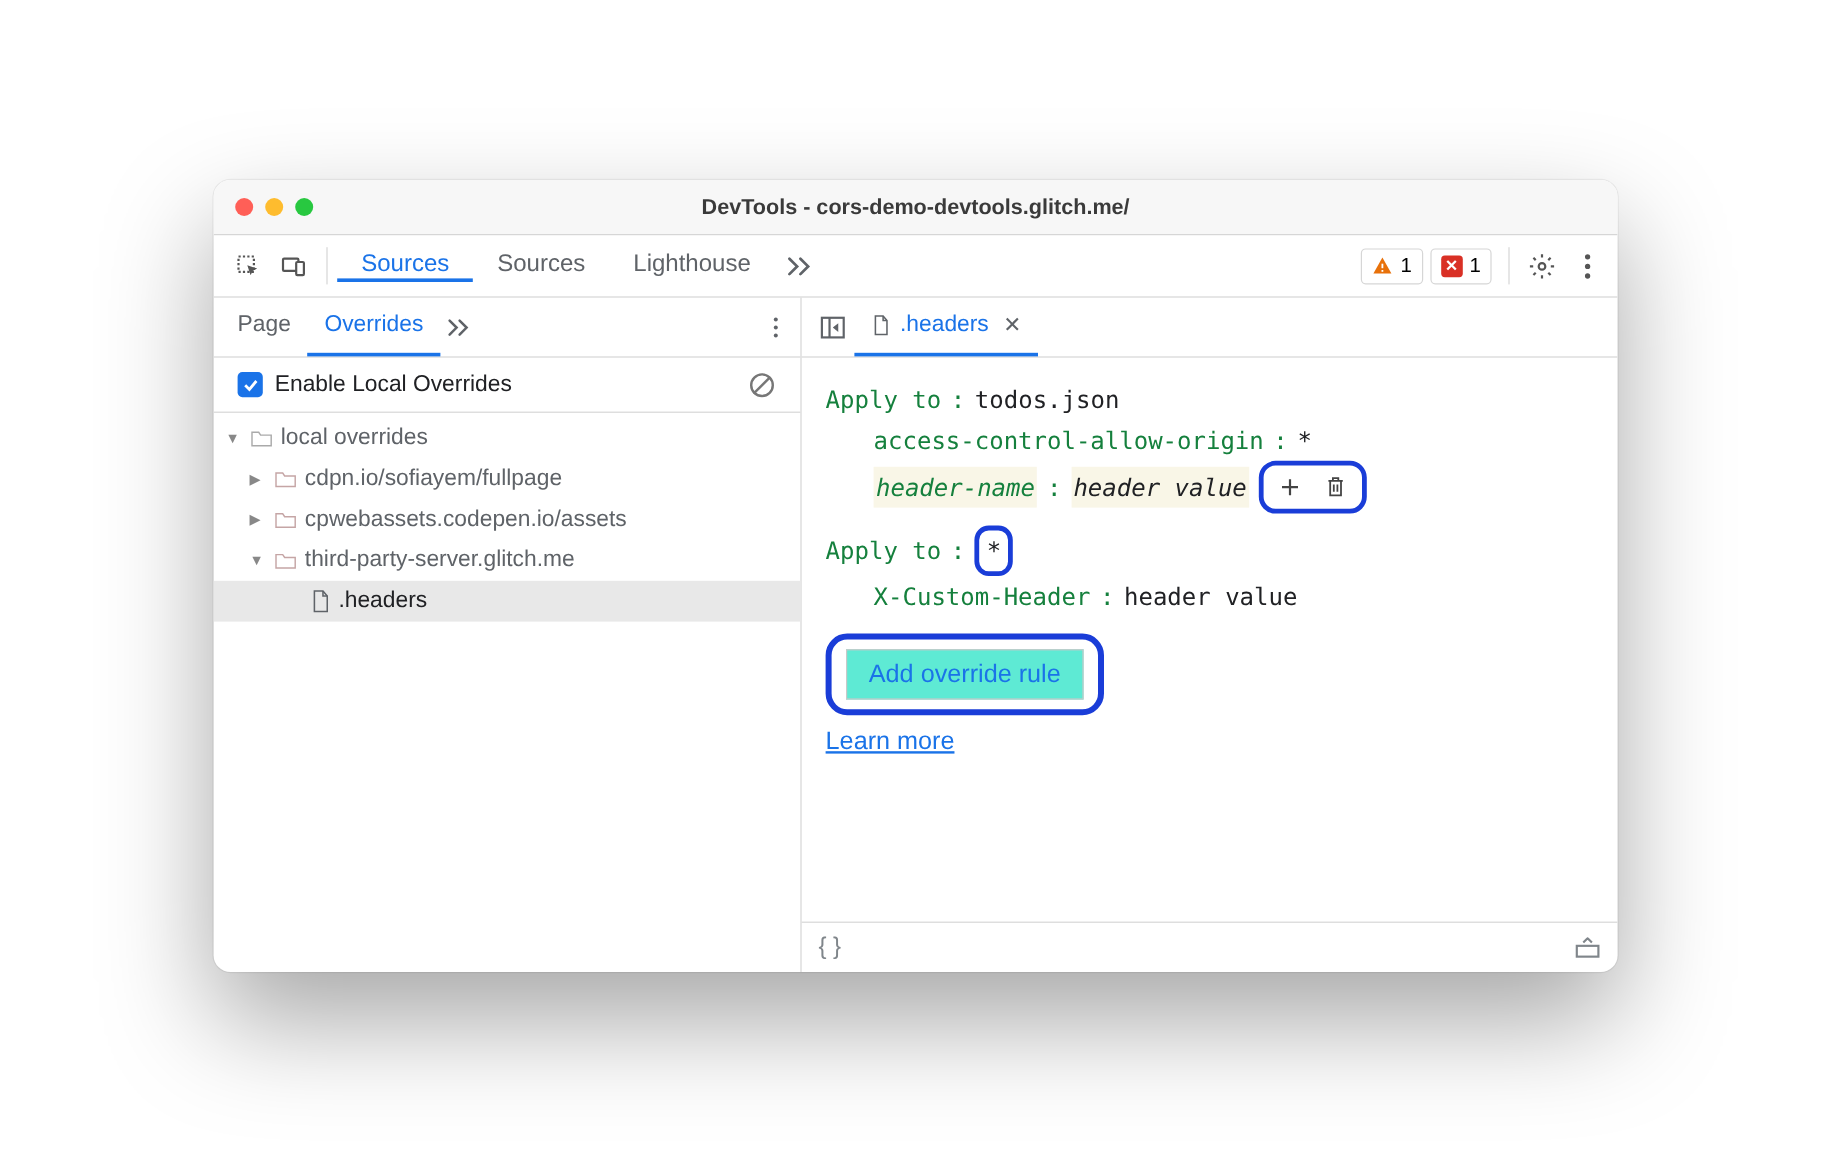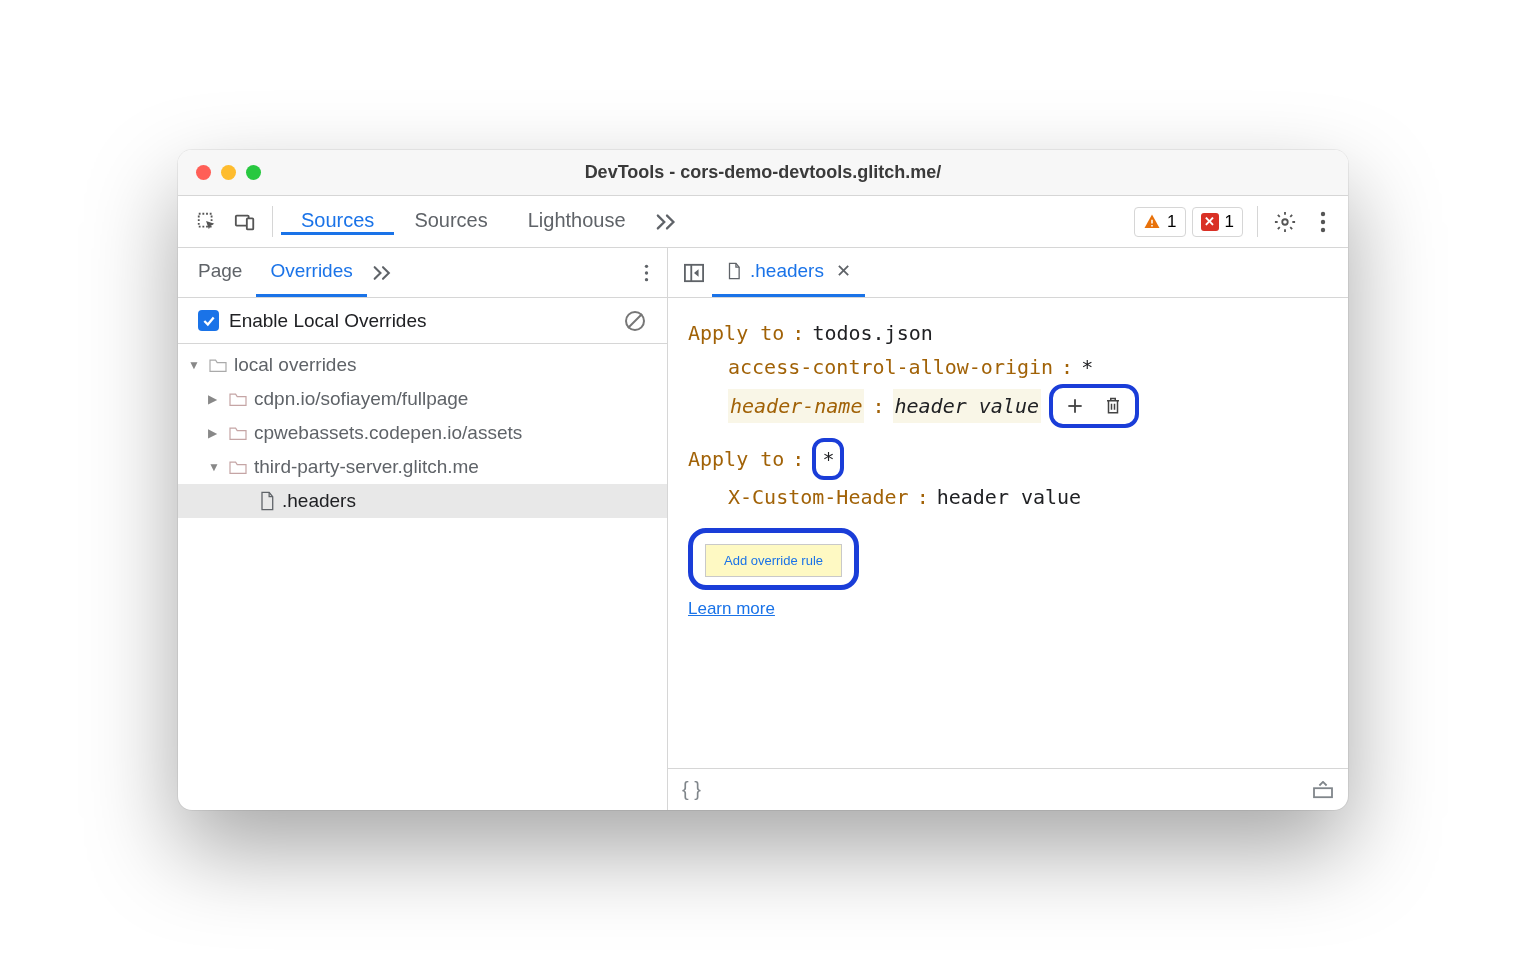--- a/index.html
+++ b/index.html
@@ -239,21 +239,21 @@
   
   .editor {
     flex: 1;
     padding: 18px 20px;
     font-family: Menlo, Consolas, monospace;
     font-size: 20px;
     line-height: 1.7;
     color: #202124;
     overflow: auto;
   }
-  .kw { color: #a16207; }
+  .kw { color: #15803d; }
   .indent { padding-left: 40px; display: flex; align-items: center; gap: 8px; flex-wrap: nowrap; }
   .row-line { display: flex; align-items: center; gap: 8px; }
   .editable { background: #f9f6e7; padding: 0 2px; font-style: italic; }
   .icon-btn {
     width: 28px; height: 28px;
     display: inline-flex;
     align-items: center;
     justify-content: center;
     color: #444;
     cursor: pointer;
@@ -270,36 +270,36 @@
     border: 4px solid #1a3dd8;
     border-radius: 12px;
     padding: 0 6px;
     display: inline-block;
   }
   .button {
     border: 1px solid #c9c9c9;
     border-radius: 0;
     padding: 8px 18px;
     font-family: -apple-system, sans-serif;
-    font-size: 13px;
+    font-size: 21px;
     color: #1a73e8;
-    background: #fef9c3;
+    background: #5eead4;
     cursor: pointer;
   }
   .outer-ring {
     border: 5px solid #1a3dd8;
     border-radius: 18px;
     display: inline-block;
     padding: 8px 12px;
   }
   .link {
     color: #1a73e8;
     text-decoration: underline;
     font-family: -apple-system, sans-serif;
-    font-size: 17px;
+    font-size: 21px;
     cursor: pointer;
     display: inline-block;
     margin-top: 4px;
   }
   
   .editor-footer {
     height: 42px;
     border-top: 1px solid #d6d6d6;
     display: flex;
     align-items: center;

